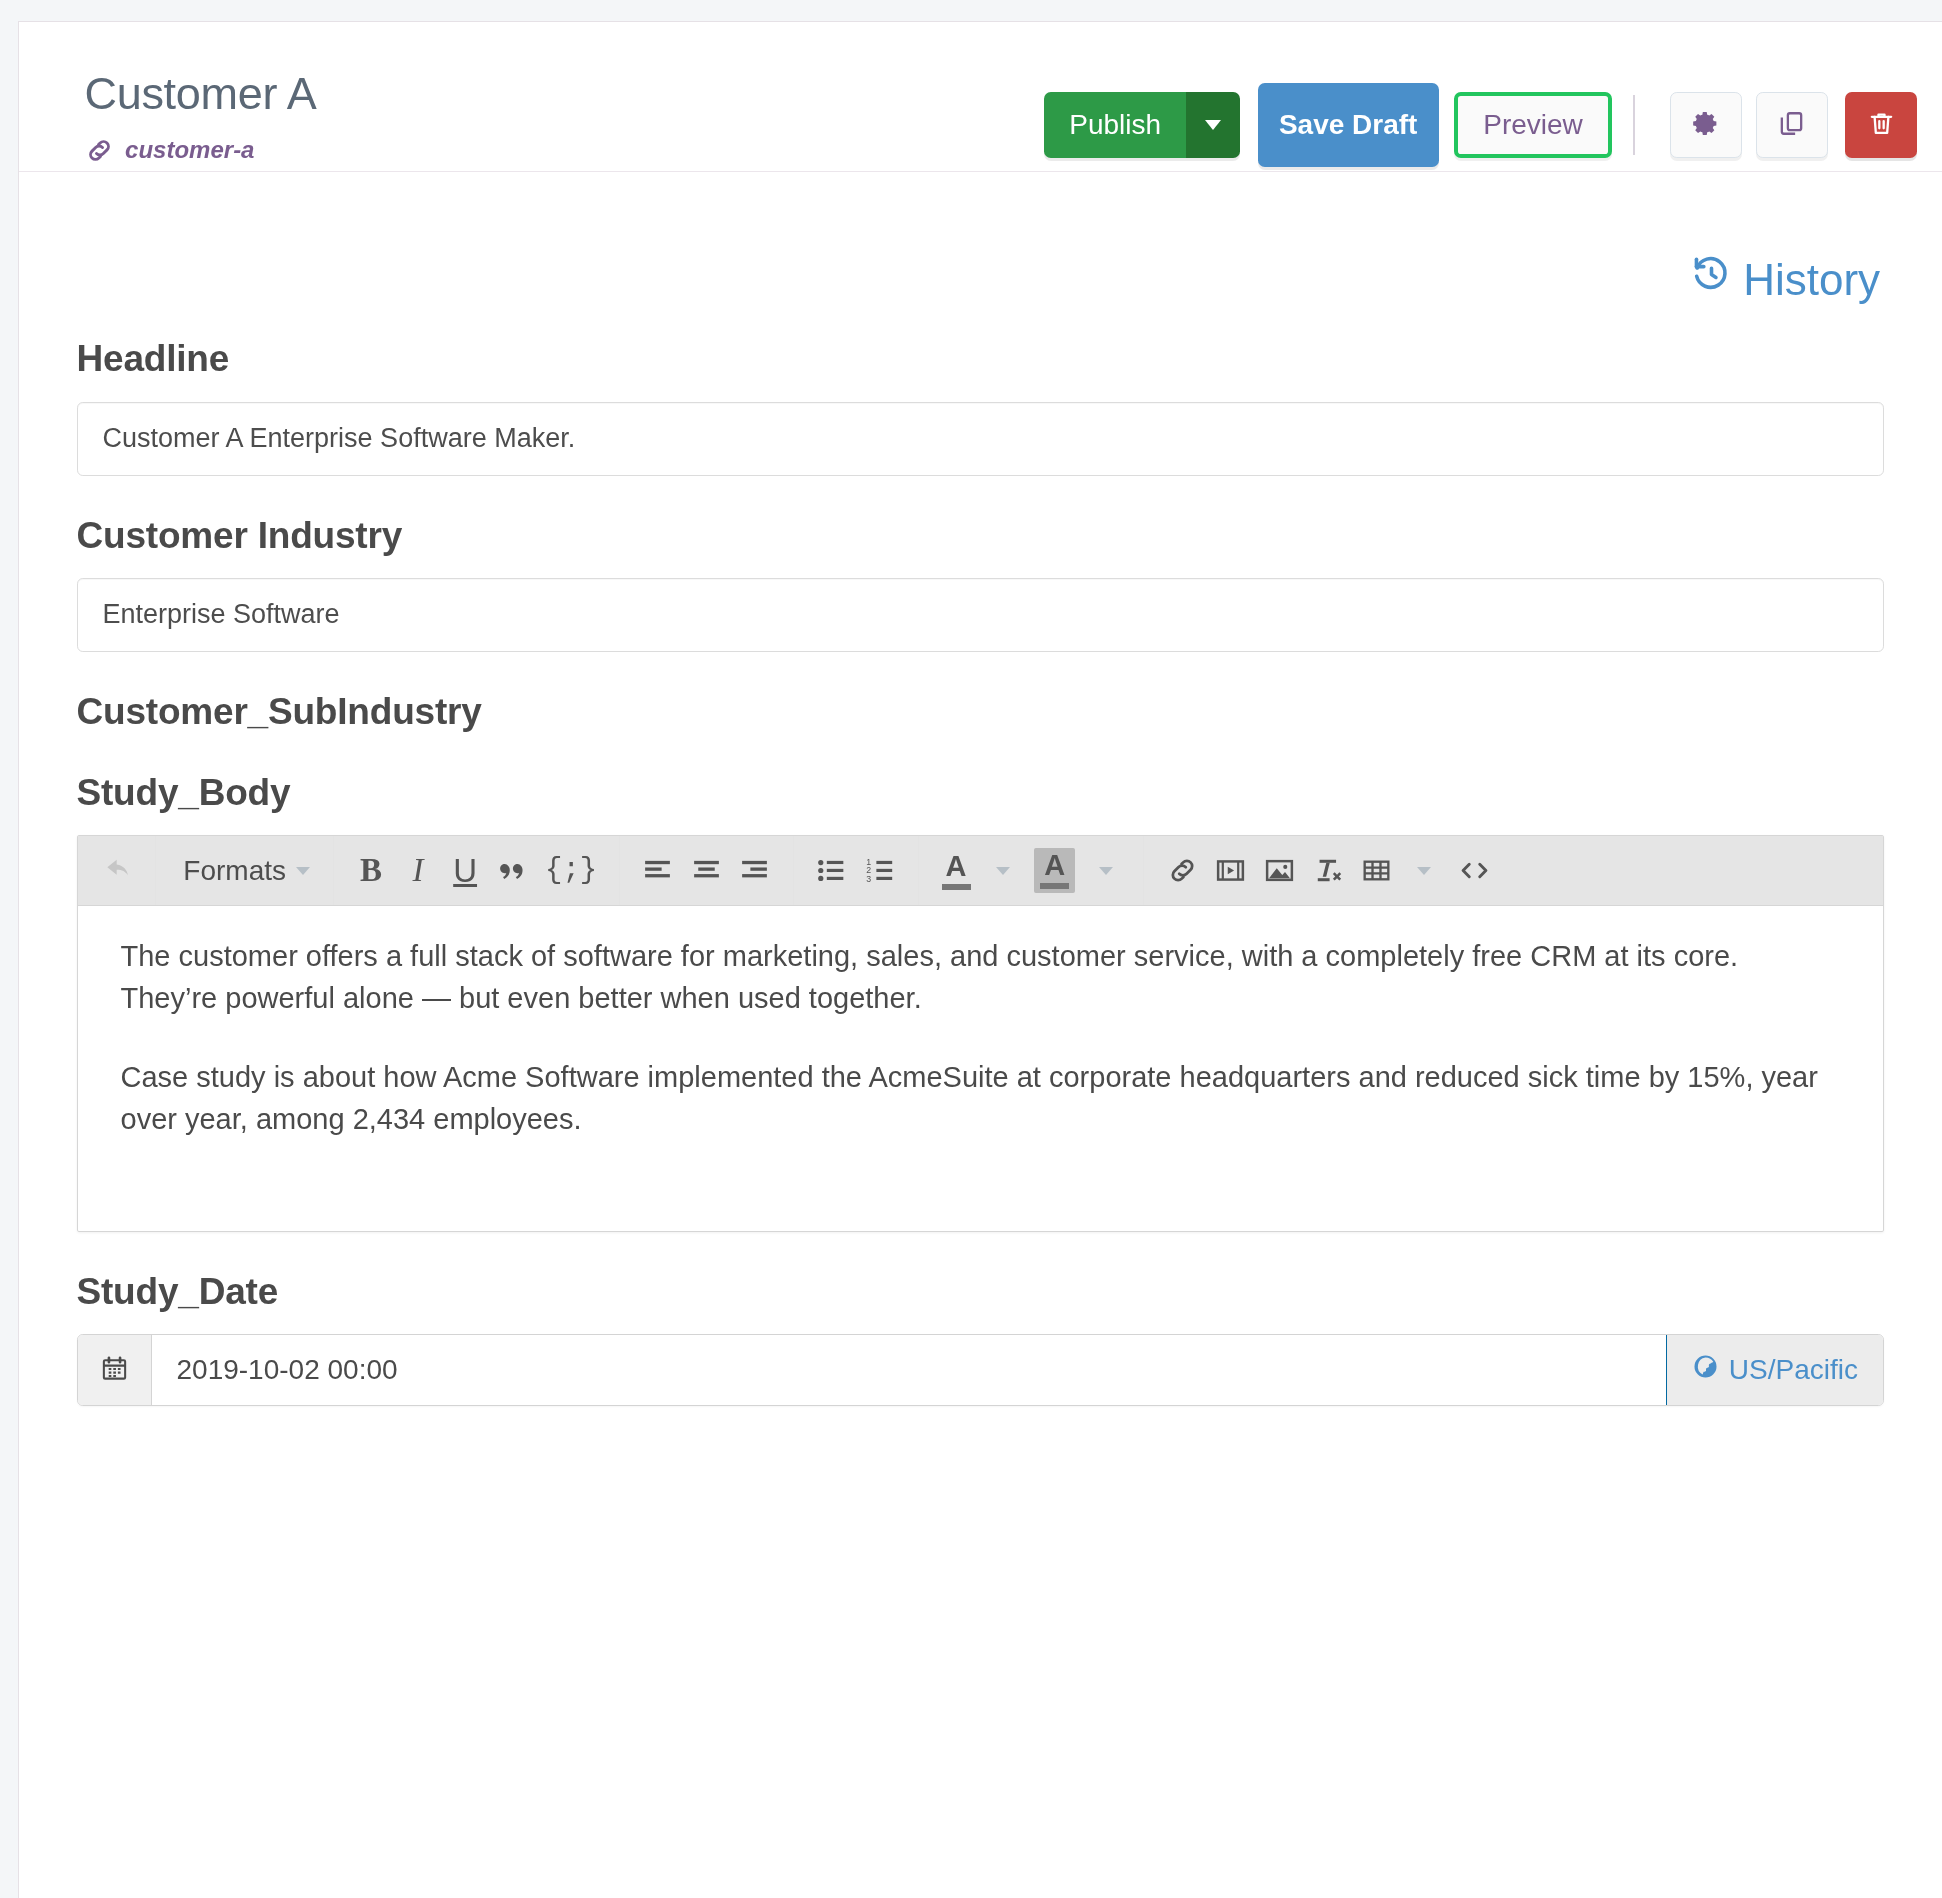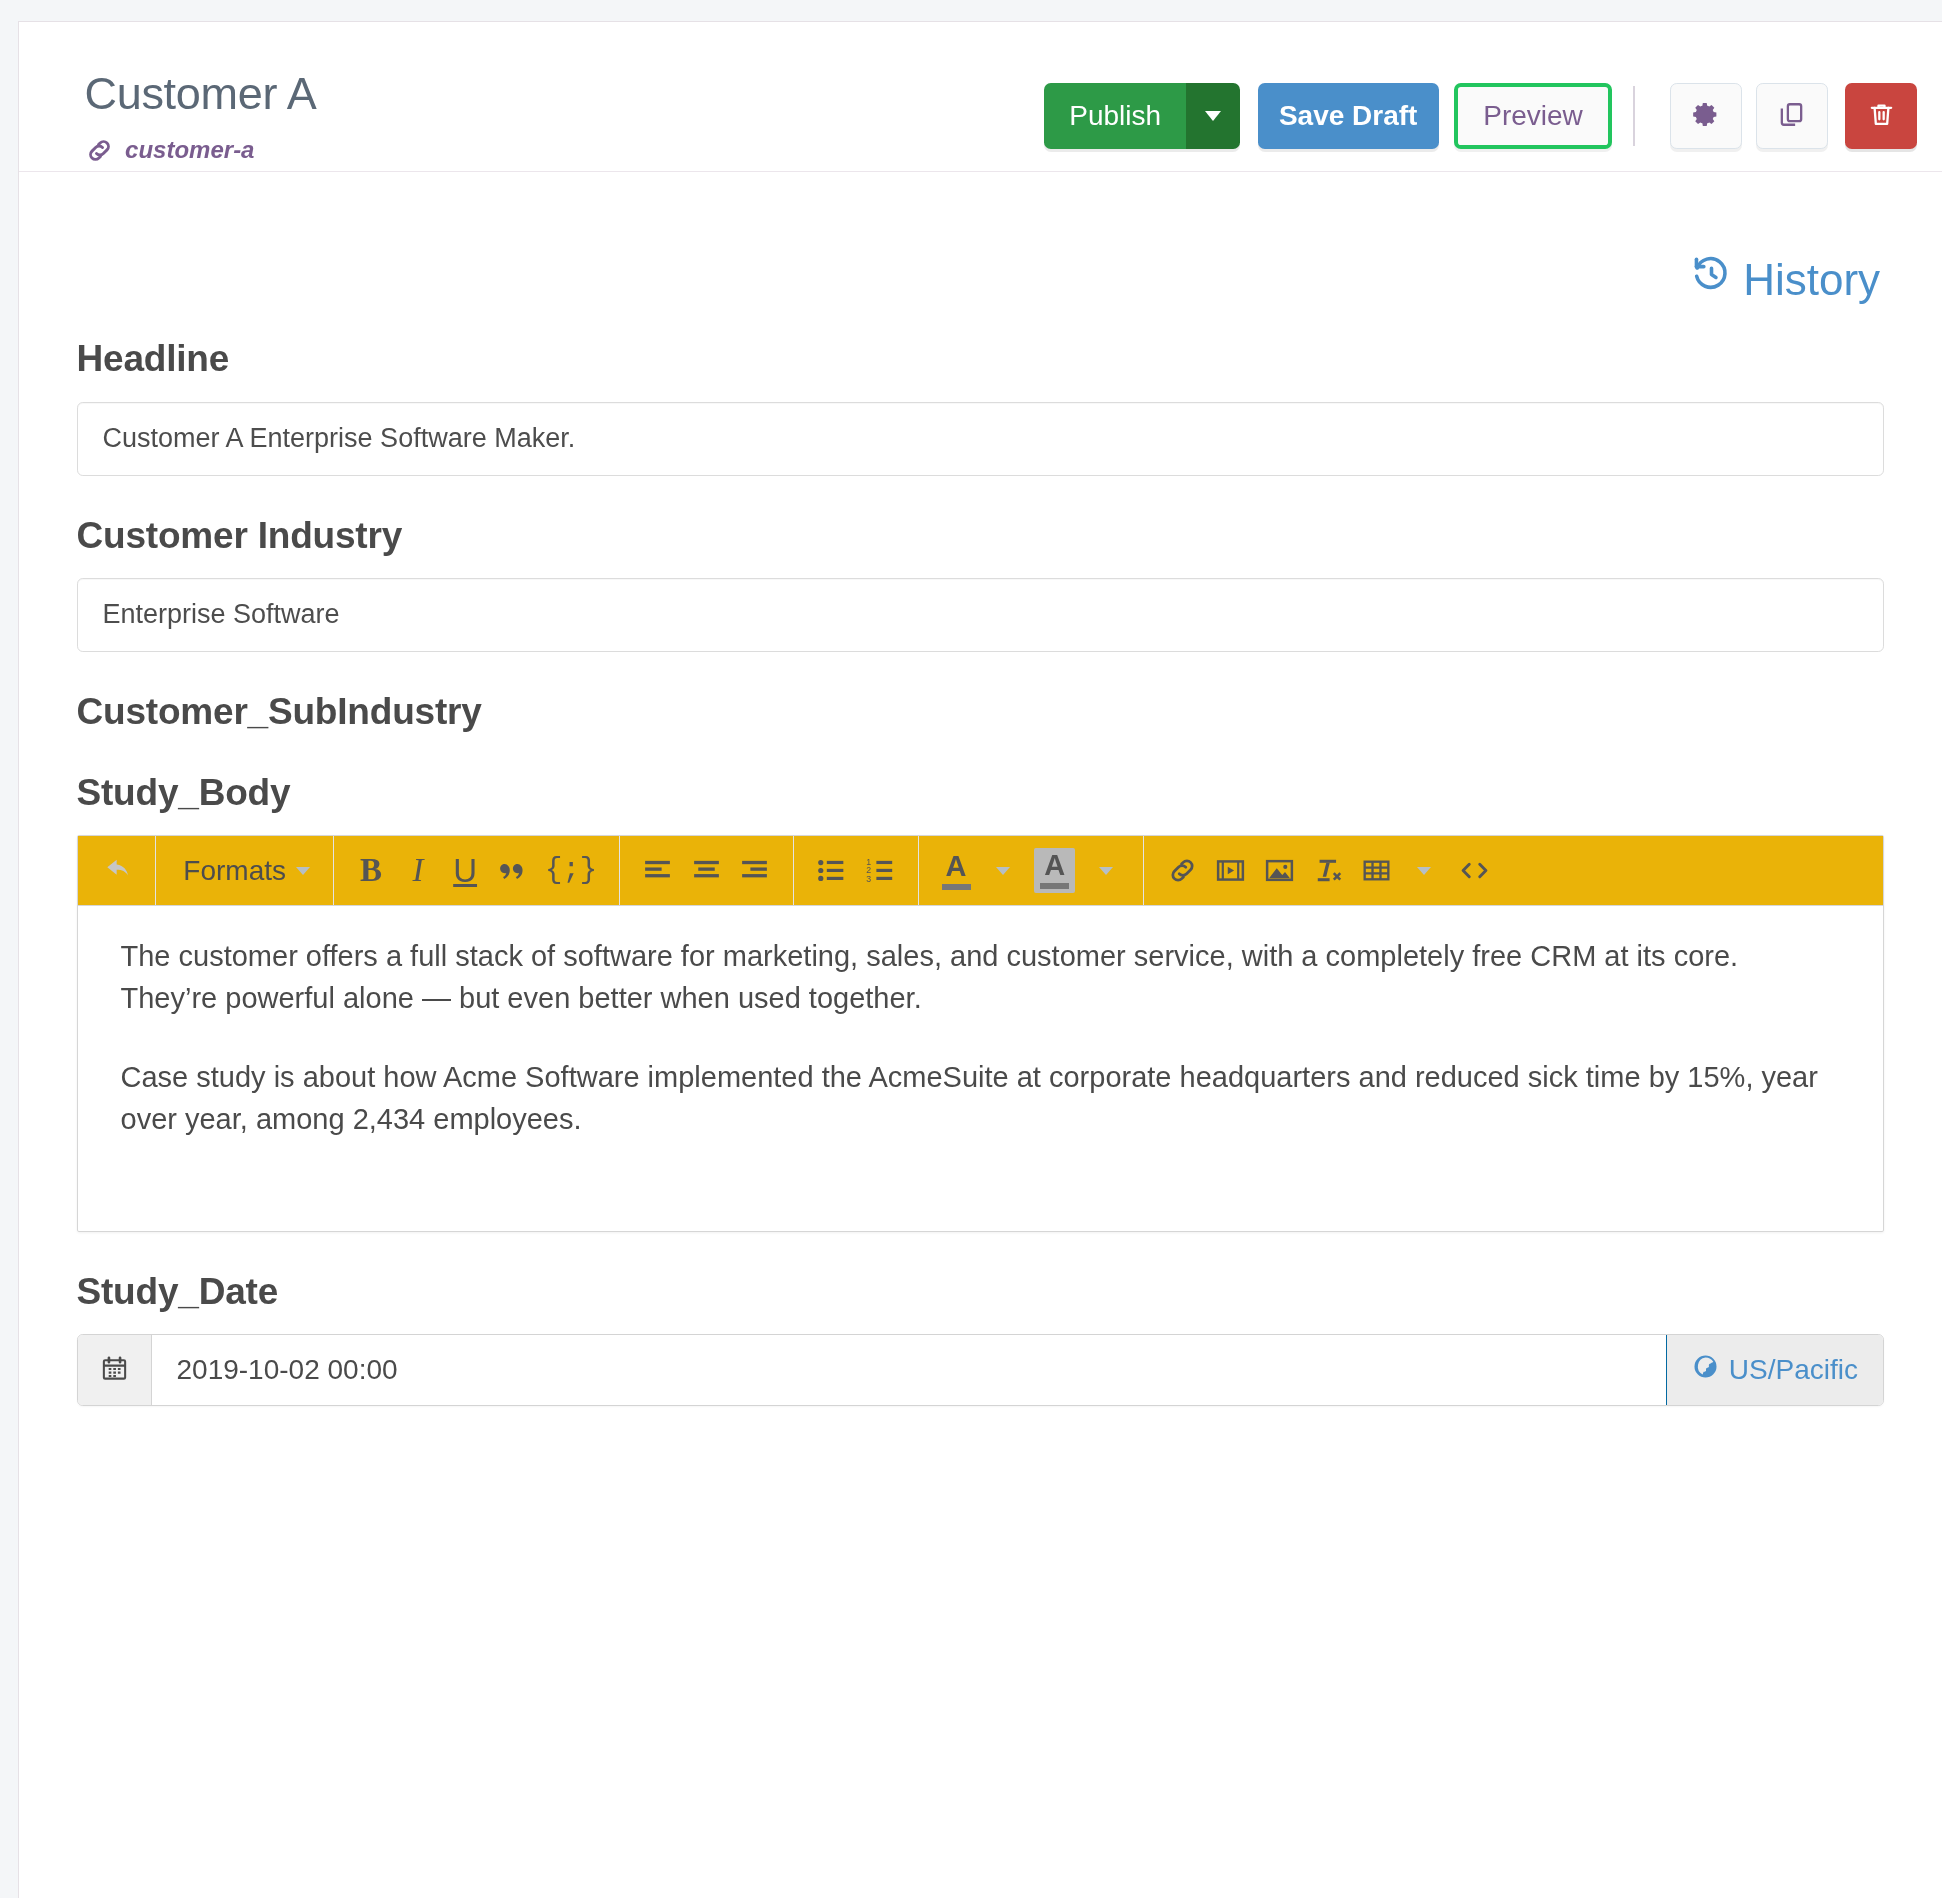--- a/index.html
+++ b/index.html
@@ -65,21 +65,21 @@
     box-shadow:0 2.9px 0 rgba(0,0,0,0.08);
   }
   .caret-down{
     width:0; height:0;
     border-left:8.7px solid transparent;
     border-right:8.7px solid transparent;
     border-top:10.7px solid #fff;
   }
   .btn-save{
     background:#4a8fca; color:#fff;
-    height:66px; border-radius:6.8px; padding:0 21.3px;
+    height:84px; border-radius:6.8px; padding:0 21.3px;
     font-size:28px; font-weight:700; margin-left:17.5px;
     box-shadow:0 2.9px 0 rgba(0,0,0,0.08);
   }
   .btn-preview{
     background:#fafafa; color:#7a5d8f;
     height:66px; border-radius:6.8px; padding:0 25px;
     font-size:28px; margin-left:15.5px;
     border:4px solid #22c55e;
     box-shadow:0 2.9px 0 rgba(0,0,0,0.06);
   }
@@ -131,21 +131,21 @@
   
   .editor{
     border:1px solid #d6d6d6; border-radius:1.9px;
     background:#fff;
     box-shadow:0 1px 2.9px rgba(0,0,0,0.06);
   }
   .editor-toolbar{
     display:flex; align-items:center;
     height:70px;
     border-bottom:1px solid #d6d6d6;
-    background:#eab308;
+    background:#e5e5e5;
     padding:0 1.9px;
   }
   .tb-group{
     display:flex; align-items:center; height:100%;
     padding:0 13.6px;
     border-right:1px solid #e3e3e3;
   }
   .tb-group.last{ border-right:none; }
   .tb-btn{
     display:inline-flex; align-items:center; justify-content:center;

